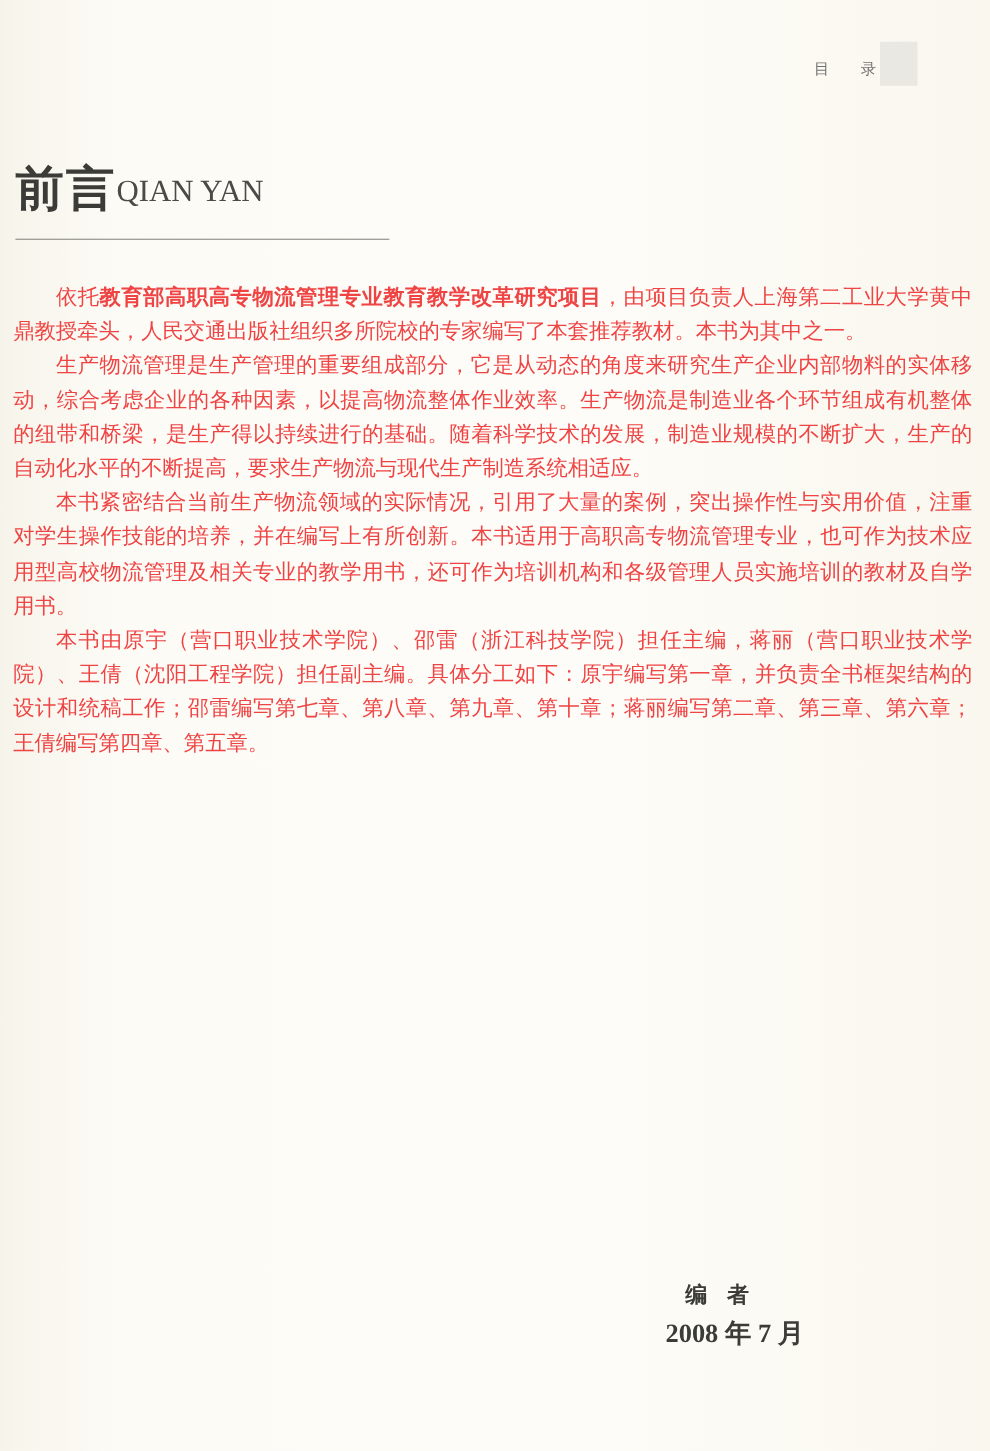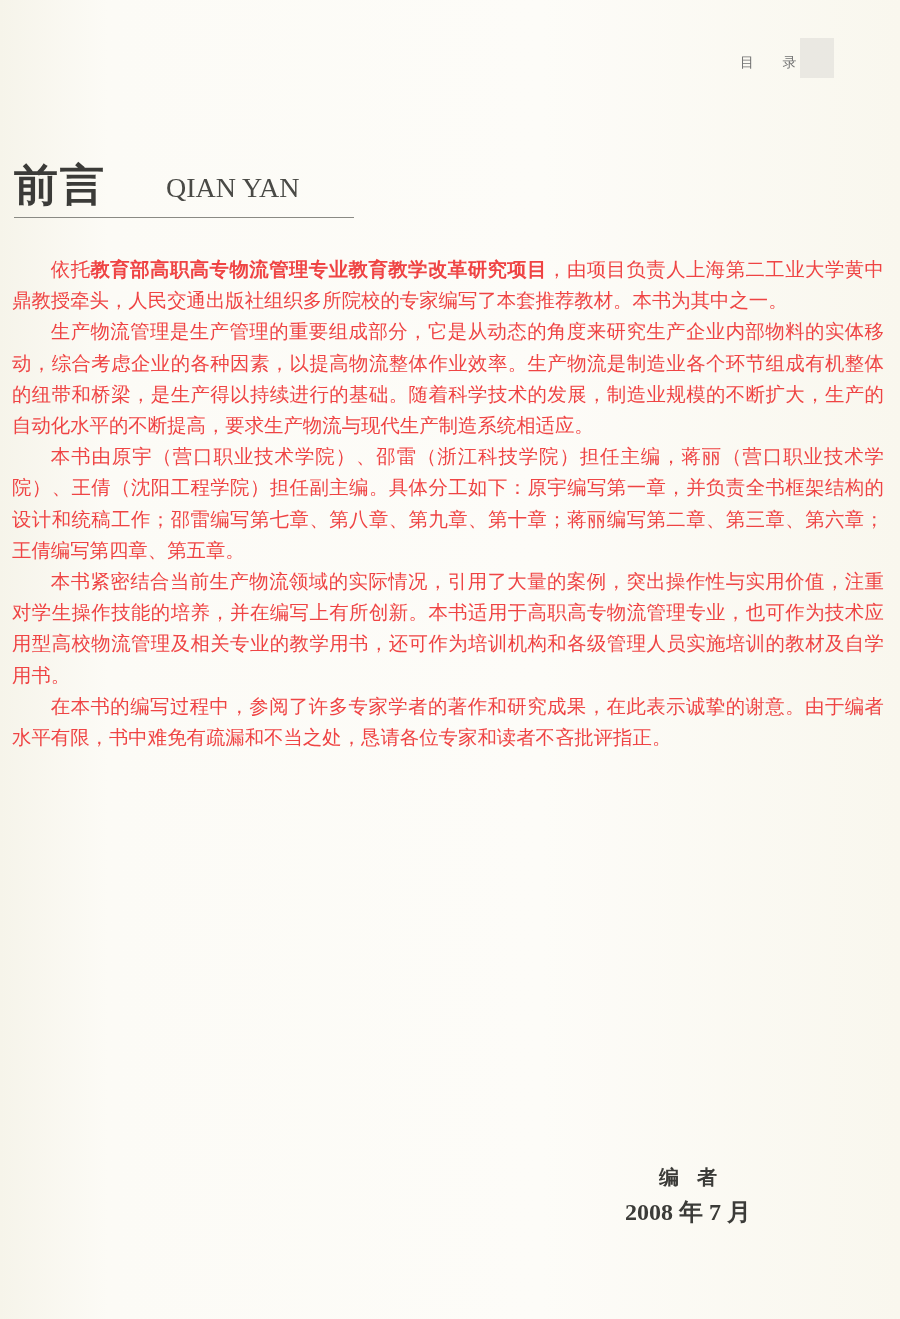--- a/index.html
+++ b/index.html
@@ -16,45 +16,45 @@
     }
     .corner-mark {
       position: absolute; left: 800px; top: 38px; width: 34px; height: 40px;
       background: #e3e1dc; opacity: 0.7;
     }
     .corner-text {
       position: absolute; left: 740px; top: 54px; font-size: 14px; color: #737373;
       letter-spacing: 12px;
     }
     .title-wrap {
-      position: absolute; left: 14px; top: 160px; width: 340px;
-      display: flex; align-items: flex-end; gap: 44px;
+      position: absolute; left: 14px; top: 147px; width: 340px;
+      display: flex; align-items: flex-end;
     }
     .title-cn {
       font-family: "DejaVu Sans", sans-serif; font-weight: bold;
       font-size: 44px; line-height: 50px; color: #3b3b38; letter-spacing: 2px;
     }
     .title-en {
       font-family: "Liberation Serif", serif; font-size: 28px; line-height: 40px;
-      color: #4a4a46; margin-left: 16px; margin-bottom: 2px;
+      color: #4a4a46; margin-bottom: 2px;
     }
     .title-rule {
       position: absolute; left: 14px; top: 217px; width: 340px; height: 1px;
       background: #8a8a84;
     }
     .body-text {
       position: absolute; left: 12px; top: 254px; width: 462px;
       font-family: "DejaVu Sans", sans-serif;
       font-size: 19.4px; line-height: 31.2px; color: #ef4444;
       text-align: justify;
     }
     .para { margin: 0; text-indent: 2em; }
     .bold { font-weight: bold; }
     .sign {
-      position: absolute; left: 588px; width: 200px; text-align: center;
+      position: absolute; left: 605px; width: 200px; 
       font-family: "Liberation Serif", serif; font-weight: bold; color: #3b3b38;
     }
     .sign-editor { top: 1164px; font-size: 20px; letter-spacing: 18px; text-indent: 18px; }
     .sign-date { top: 1196px; font-size: 24px; }
   </style>
 </head>
 <body>
 
 <div class="page-bg"></div>
 <div class="corner-mark"></div>
@@ -62,19 +62,18 @@
 
 <div class="title-wrap">
   <span class="title-cn">前言</span>
   <span class="title-en">QIAN YAN</span>
 </div>
 <div class="title-rule"></div>
 
 <div class="body-text" style="width:872px;">
   <p class="para"><span>依托</span><span class="bold">教育部高职高专物流管理专业教育教学改革研究项目</span><span>，由项目负责人上海第二工业大学黄中鼎教授牵头，人民交通出版社组织多所院校的专家编写了本套推荐教材。本书为其中之一。</span></p>
   <p class="para">生产物流管理是生产管理的重要组成部分，它是从动态的角度来研究生产企业内部物料的实体移动，综合考虑企业的各种因素，以提高物流整体作业效率。生产物流是制造业各个环节组成有机整体的纽带和桥梁，是生产得以持续进行的基础。随着科学技术的发展，制造业规模的不断扩大，生产的自动化水平的不断提高，要求生产物流与现代生产制造系统相适应。</p>
+  <p class="para">本书紧密结合当前生产物流领域的实际情况，引用了大量的案例，突出操作性与实用价值，注重对学生操作技能的培养，并在编写上有所创新。本书适用于高职高专物流管理专业，也可作为技术应用型高校物流管理及相关专业的教学用书，还可作为培训机构和各级管理人员实施培训的教材及自学用书。</p>
   <p class="para">本书由原宇（营口职业技术学院）、邵雷（浙江科技学院）担任主编，蒋丽（营口职业技术学院）、王倩（沈阳工程学院）担任副主编。具体分工如下：原宇编写第一章，并负责全书框架结构的设计和统稿工作；邵雷编写第七章、第八章、第九章、第十章；蒋丽编写第二章、第三章、第六章；王倩编写第四章、第五章。</p>
-  <p class="para">本书紧密结合当前生产物流领域的实际情况，引用了大量的案例，突出操作性与实用价值，注重对学生操作技能的培养，并在编写上有所创新。本书适用于高职高专物流管理专业，也可作为技术应用型高校物流管理及相关专业的教学用书，还可作为培训机构和各级管理人员实施培训的教材及自学用书。</p>
-  <p class="para">在本书的编写过程中，参阅了许多专家学者的著作和研究成果，在此表示诚挚的谢意。由于编者水平有限，书中难免有疏漏和不当之处，恳请各位专家和读者不吝批评指正。</p>
 </div>
 
 <div class="sign sign-editor">编者</div>
 <div class="sign sign-date">2008 年 7 月</div>
 
 </body></html>

